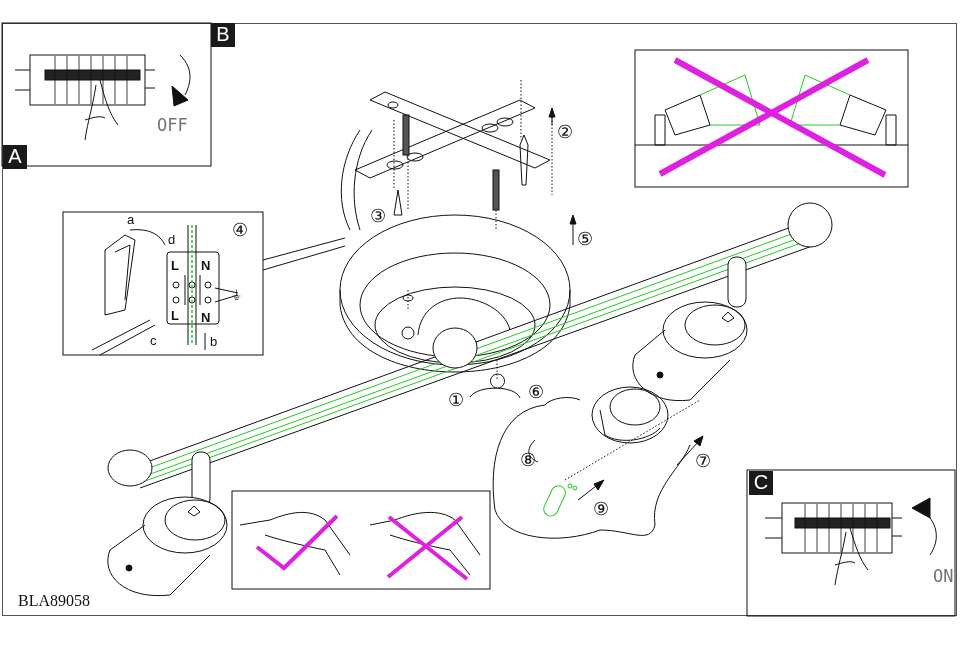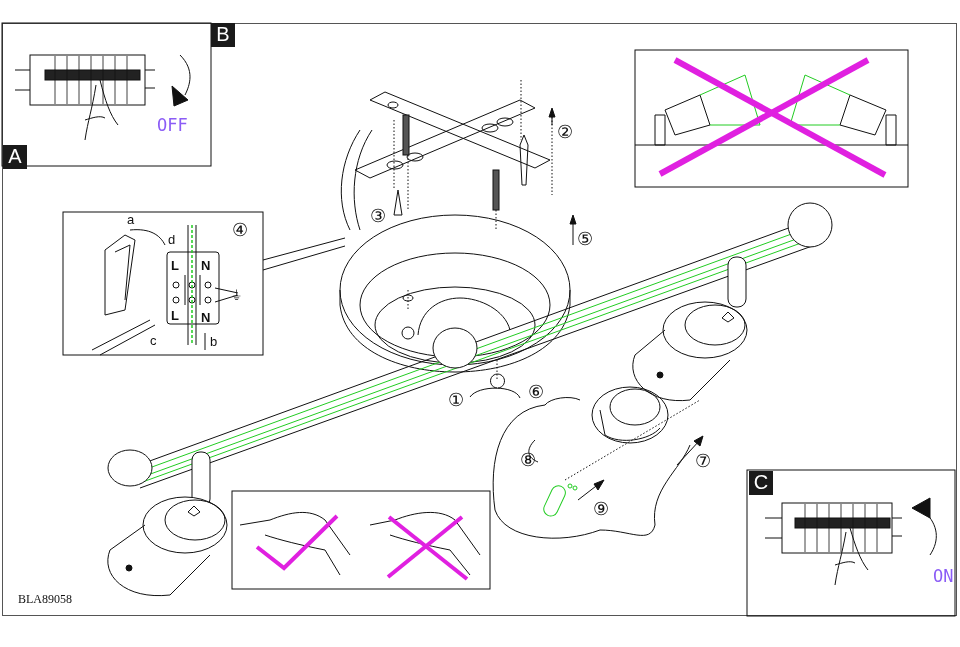--- a/index.html
+++ b/index.html
@@ -1,22 +1,22 @@
 <!DOCTYPE html>
 <html><head>
 <meta charset="utf-8">
 <style>
   html,body{margin:0;padding:0;background:#ffffff;}
   body{width:960px;height:647px;position:relative;overflow:hidden;font-family:"Liberation Sans",sans-serif;}
   #frame{position:absolute;left:2px;top:23px;width:955px;height:593px;border:1px solid #555;box-sizing:border-box;}
   svg{position:absolute;left:0;top:0;}
   .lbl{font-family:"Liberation Serif",serif;}
   .corner{position:absolute;background:#1a1a1a;color:#fff;font-size:20px;line-height:22px;text-align:center;width:24px;height:24px;}
-  .code{position:absolute;left:18px;top:592px;font-family:"Liberation Serif",serif;font-size:12px;color:#111;}
-  .offon{position:absolute;font-family:"DejaVu Sans Mono",monospace;font-size:17px;color:#8b5cf6;}
+  .code{position:absolute;left:18px;top:592px;font-family:"Liberation Serif",serif;font-size:16px;color:#111;}
+  .offon{position:absolute;font-family:"DejaVu Sans Mono",monospace;font-size:17px;color:#737373;}
 </style>
 </head>
 <body>
 
 <div id="frame"></div>
 
 <svg width="960" height="647" viewBox="0 0 960 647">
   <g fill="none" stroke="#111" stroke-width="1">
 
     <rect x="2" y="23" width="209" height="143"></rect>

